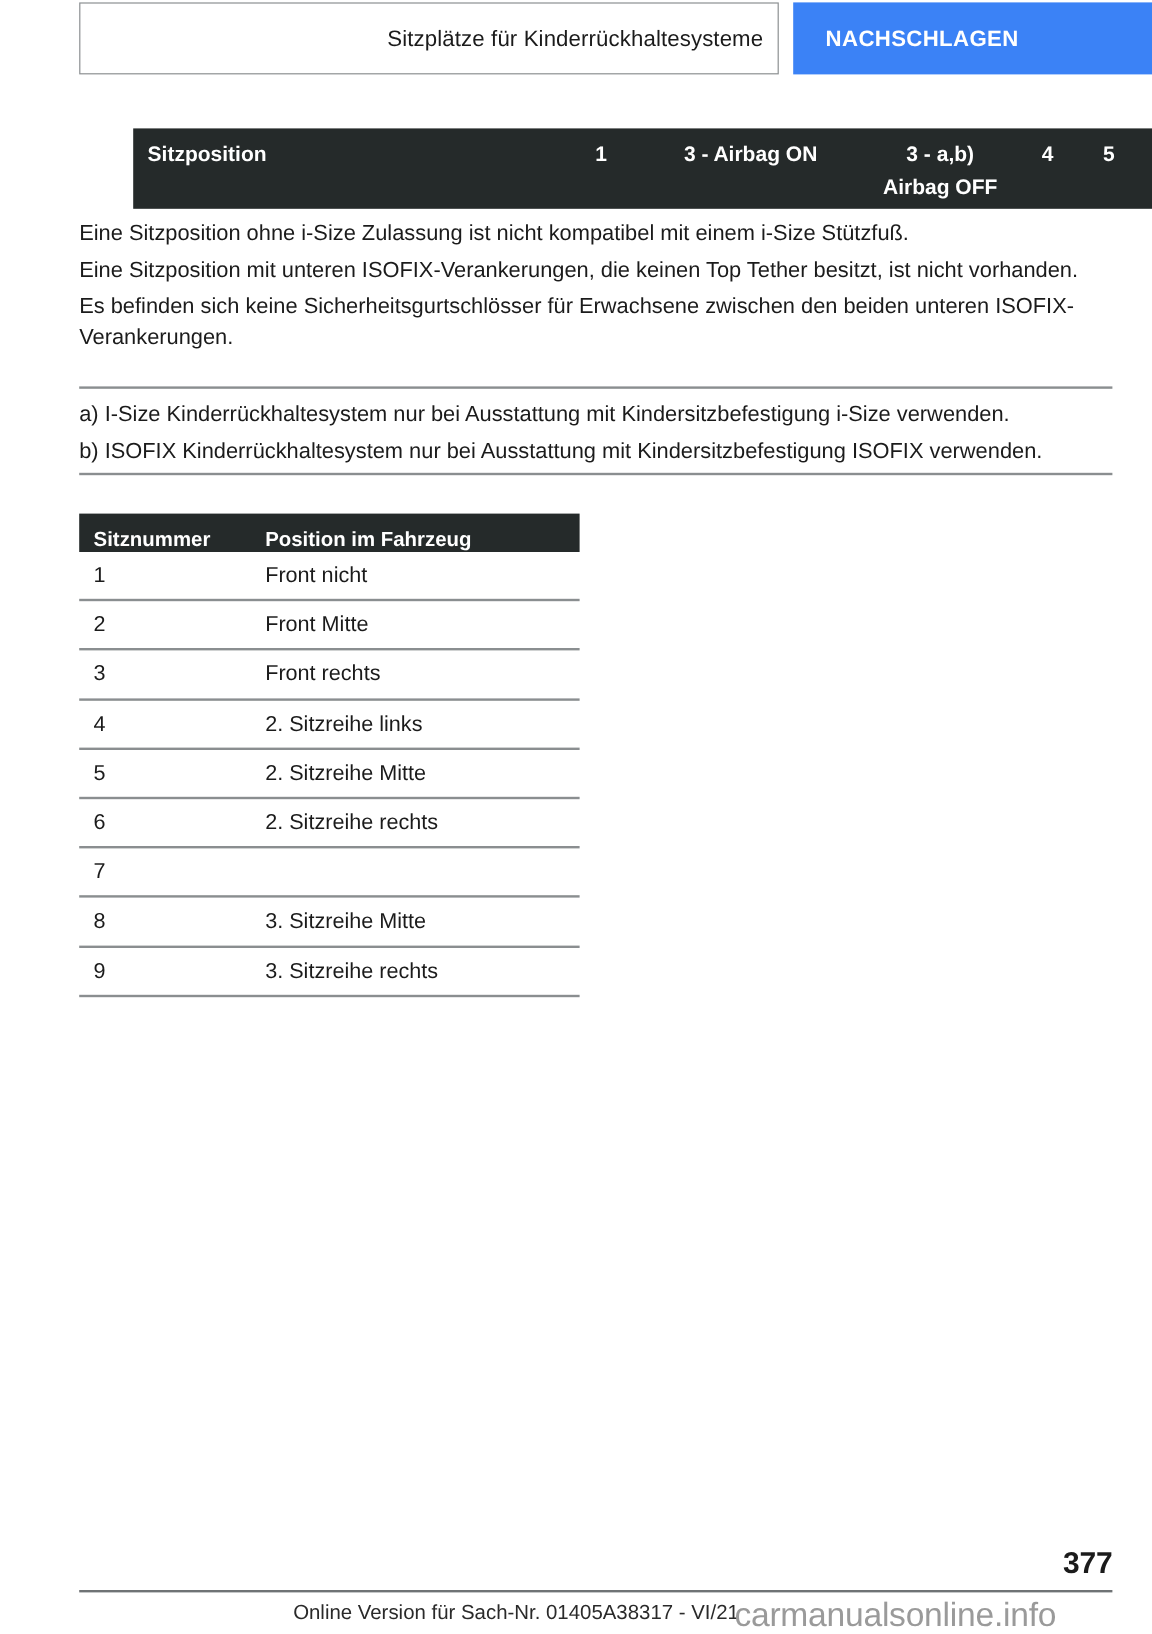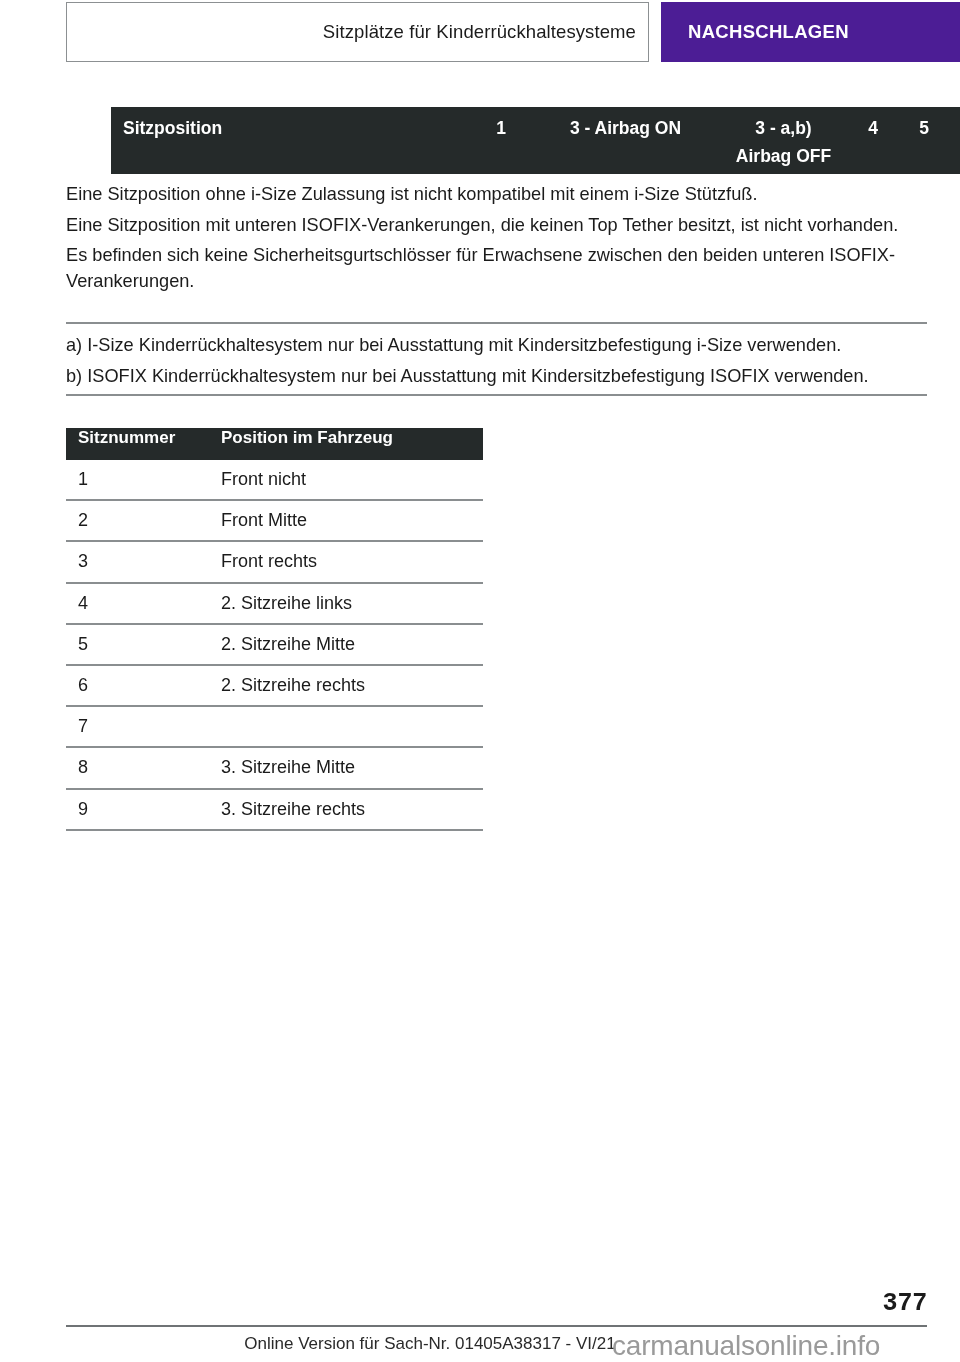--- a/index.html
+++ b/index.html
@@ -43,21 +43,21 @@
     padding-right: 12px;
     white-space: nowrap;
     letter-spacing: 0.1px;
   }
   .header-chapter-tab {
     position: absolute;
     left: 661px;
     top: 2px;
     width: 299px;
     height: 60px;
-    background: #4c1d95;
+    background: #3b82f6;
     display: flex;
     align-items: center;
   }
   .header-chapter-text {
     font-size: 18.5px;
     font-weight: bold;
     color: #ffffff;
     padding-left: 27px;
     letter-spacing: 0.3px;
     white-space: nowrap;
@@ -150,21 +150,21 @@
     position: absolute;
     left: 66px;
     top: 428px;
     width: 417px;
   }
   .snt-head {
     display: flex;
     background: #252a2a;
     color: #ffffff;
     height: 32px;
-    align-items: flex-start;
+    align-items: flex-end;
   }
   .snt-head .c1,
   .snt-row .c1 {
     width: 155px;
     flex: 0 0 155px;
     padding-left: 12px;
     box-sizing: border-box;
   }
   .snt-head .c2,
   .snt-row .c2 {
@@ -198,21 +198,20 @@
     background: #6f7375;
   }
   .page-number {
     position: absolute;
     right: 33px;
     top: 1289px;
     font-size: 25px;
     font-weight: bold;
     color: #1b1b1b;
     letter-spacing: -0.2px;
-    font-family: Liberation Mono, monospace;
   }
   .online-version {
     position: absolute;
     left: 0;
     top: 1334px;
     width: 860px;
     text-align: center;
     font-size: 17px;
     color: #2a2a2a;
     white-space: nowrap;

